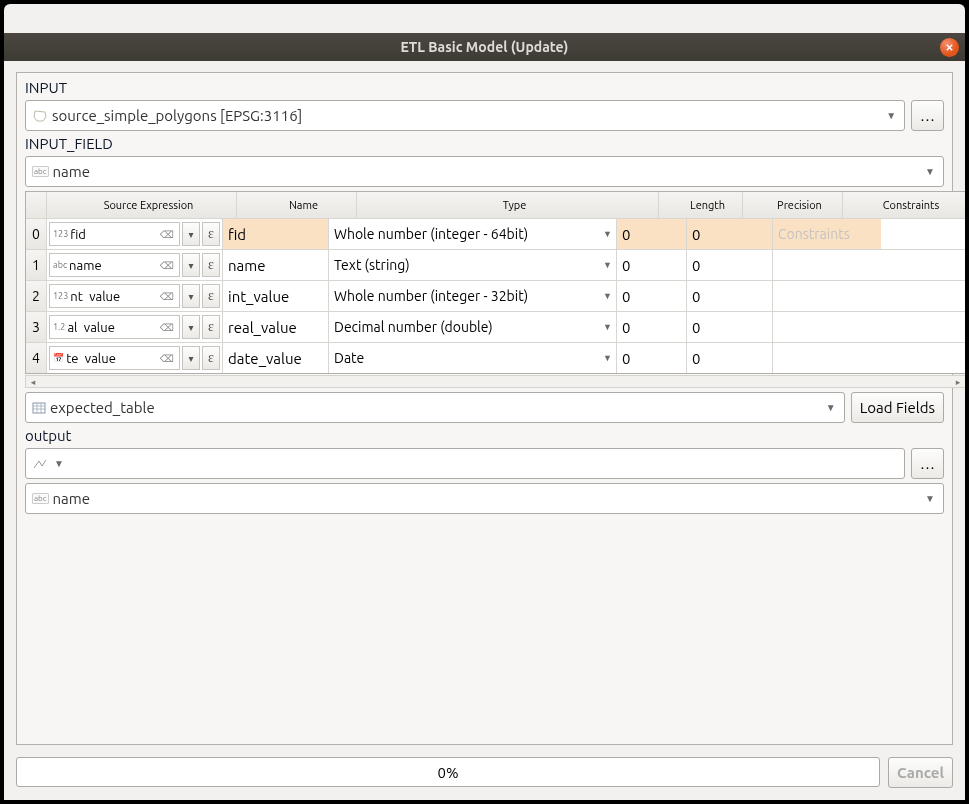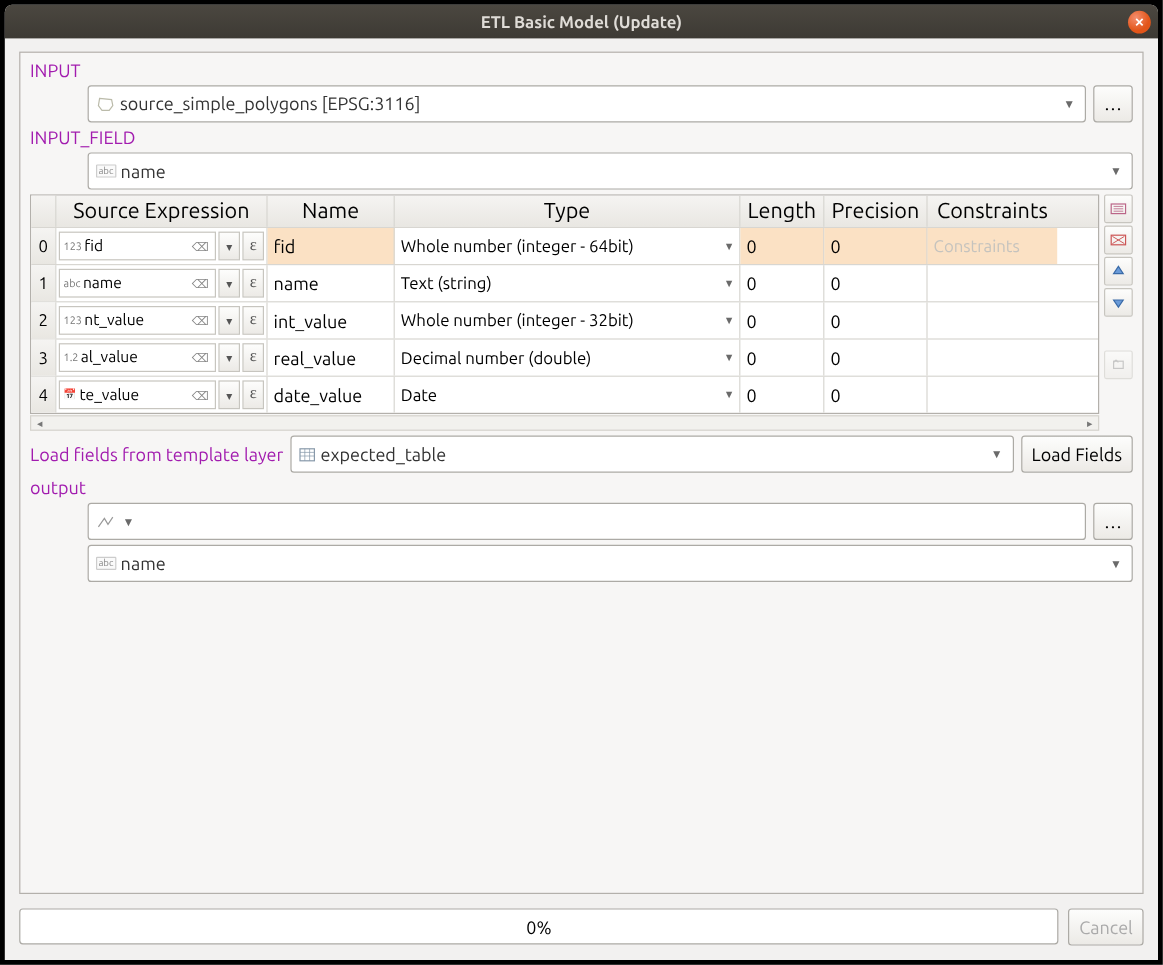--- a/index.html
+++ b/index.html
@@ -1,38 +1,38 @@
 <!DOCTYPE html>
 <html><head>
 <meta charset="utf-8">
 <style>
 * { box-sizing: border-box; margin: 0; padding: 0; }
 body { font-family: "Ubuntu", "Segoe UI", sans-serif; font-size: 14px; background: #000; width: 969px; height: 804px; overflow: hidden; }
 .window { background: #f2f1f0; width: 961px; height: 796px; margin: 4px; border-radius: 6px 6px 0 0; overflow: hidden; display: flex; flex-direction: column; }
-.titlebar { background: linear-gradient(#4b4740, #3d3a34); color: #dfdcd7; height: 28px; display: flex; align-items: center; justify-content: center; position: relative; font-weight: bold; font-size: 14px; }
+.titlebar { background: linear-gradient(#4b4740, #3d3a34); color: #dfdcd7; height: 28px; display: flex; align-items: center; justify-content: center; position: relative; font-weight: bold; font-size: 14px; margin-top: 29px; }
 .close-btn { position: absolute; right: 6px; top: 5px; width: 19px; height: 19px; border-radius: 50%; background: radial-gradient(circle at 35% 30%, #f58e6e, #e25519 60%); display: flex; align-items: center; justify-content: center; cursor: pointer; }
 .close-btn svg { width: 9px; height: 9px; }
 .content { padding: 12px; flex: 1; display: flex; flex-direction: column; gap: 6px; }
 .tabs { display: flex; }
 .tab { padding: 5px 16px; border: 1px solid #b3b0ab; border-bottom: none; background: #e8e6e3; border-radius: 4px 4px 0 0; margin-right: 2px; cursor: pointer; font-size: 15px; }
 .tab.active { background: #f7f6f5; border-bottom: 1px solid #f7f6f5; position: relative; z-index: 2; font-weight: 500; }
 .tab-body { border: 1px solid #b3b0ab; background: #f7f6f5; margin-top: -1px; padding: 6px 8px; flex: 1; display: flex; flex-direction: column; gap: 4px; }
-.lbl { font-size: 15px; color: #a21caf; }
-.row { display: flex; align-items: stretch; gap: 6px; margin-left: 48px; }
+.lbl { font-size: 15px; color: #0f172a; }
+.row { display: flex; align-items: stretch; gap: 6px; }
 .combo { flex: 1; display: flex; align-items: center; background: #fff; border: 1px solid #acaaa5; border-radius: 3px; padding: 3px 6px; height: 31px; }
 .combo .ic { margin-right: 4px; display: flex; align-items: center; }
 .combo .txt { flex: 1; color: #333; font-size: 15px; }
 .combo .dd { color: #6a6a6a; font-size: 10px; padding: 0 2px; cursor: pointer; }
 .sqbtn { min-width: 31px; height: 31px; border: 1px solid #acaaa5; border-radius: 3px; background: linear-gradient(#fdfdfc, #eceae6); display: flex; align-items: center; justify-content: center; cursor: pointer; font-size: 15px; padding: 0 8px; }
-.sqbtn.disabled { color: #aaa; }
+.sqbtn.disabled { color: #aaa; font-weight: bold; }
 .mapping-shell { display: flex; gap: 4px; }
 .map-table { flex: 1; border: 1px solid #b3b0ab; background: #fff; overflow: hidden; }
 .mt-row { display: flex; border-bottom: 1px solid #d8d6d1; }
 .mt-row:last-child { border-bottom: none; }
-.mt-head { background: linear-gradient(#f5f4f2, #e9e7e2); font-size: 18px; }
+.mt-head { background: linear-gradient(#f5f4f2, #e9e7e2); font-size: 11px; gap: 14px; }
 .mt-cell { border-right: 1px solid #d8d6d1; padding: 4px 5px; display: flex; align-items: center; height: 30px; position: relative; }
 .c-idx { width: 21px; justify-content: center; background: linear-gradient(#f5f4f2, #e9e7e2); }
 .c-src { width: 176px; padding: 2px; gap: 2px; justify-content: center; }
 .c-name { width: 106px; }
 .c-type { width: 288px; }
 .c-len { width: 70px; }
 .c-prec { width: 86px; }
 .c-con { width: 108px; border-right: none; }
 .mt-head .mt-cell { justify-content: center; height: 26px; }
 .src-inner { flex: 1; border: 1px solid #c7c5bf; background: #fff; display: flex; align-items: center; height: 24px; padding: 0 3px; font-size: 13px; }
@@ -297,21 +297,20 @@
           <div class="side-btn disabled">
               <svg width="12" height="12" viewBox="0 0 12 12">
                 <rect x="2" y="3" width="8" height="6" fill="none" stroke="#999"></rect>
                 <path d="M4 2 L2 4 M4 2 L6 4" stroke="#999" fill="none"></path>
               </svg>
             </div>
         </div>
       </div>
 
       <div class="template-row">
-        <span class="lbl">Load fields from template layer</span>
         <div class="combo">
           <span class="ic">
               <svg width="14" height="14" viewBox="0 0 14 14">
                 <rect x="1" y="2" width="12" height="10" fill="none" stroke="#89a" stroke-width="1"></rect>
                 <path d="M1 5h12M1 8h12M5 2v10M9 2v10" stroke="#89a" stroke-width="0.6"></path>
               </svg>
             </span>
           <span class="txt">expected_table</span>
           <span class="dd">▼</span>
         </div>

